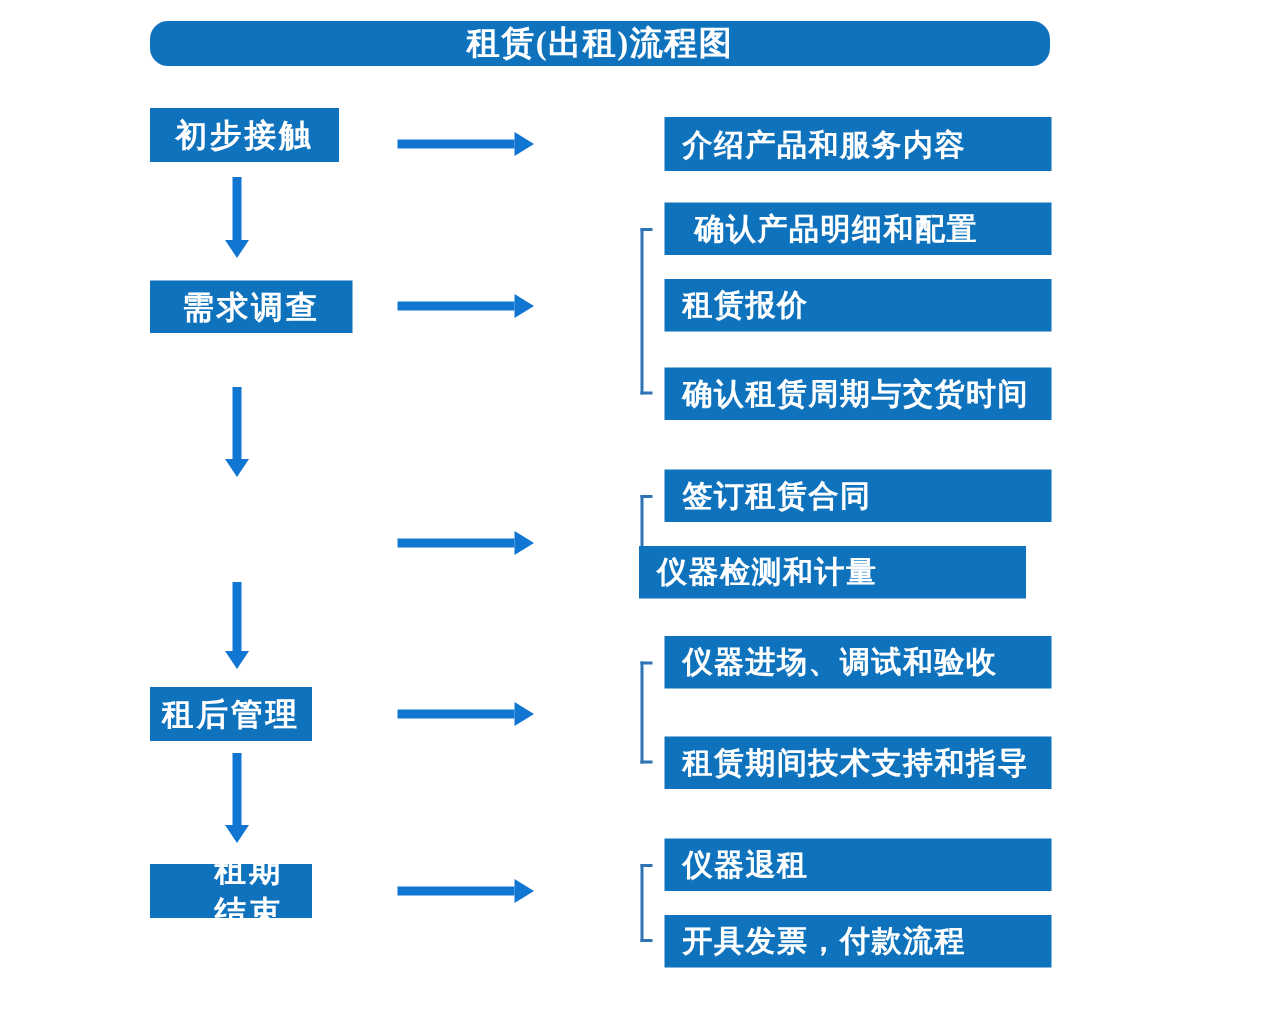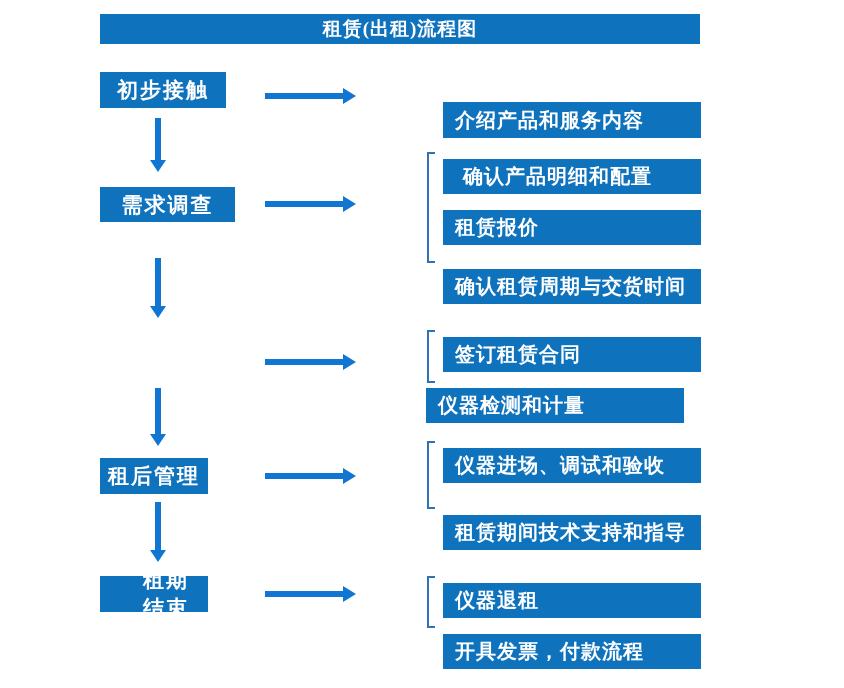--- a/index.html
+++ b/index.html
@@ -15,34 +15,34 @@
     position: absolute;
     background: #0e72bd;
     color: #ffffff;
     font-weight: bold;
     display: flex;
     align-items: center;
     box-sizing: border-box;
   }
   .titlebar {
     justify-content: center;
-    font-size: 19px;
+    font-size: 22px;
     letter-spacing: 1px;
+    border-radius: 12px;
   }
   .stepbox {
     justify-content: center;
     font-size: 21px;
     letter-spacing: 2px;
   }
   .detailbox {
     justify-content: flex-start;
     padding-left: 12px;
     font-size: 20px;
     letter-spacing: 1px;
-    margin-top: 24px;
   }
   .harrow { position: absolute; width: 91px; height: 16px; }
   .harrow .shaft { position: absolute; left: 0; top: 5px; width: 78px; height: 6px; background: #1176d2; }
   .harrow .head {
     position: absolute; right: 0; top: 0; width: 0; height: 0;
     border-top: 8px solid transparent; border-bottom: 8px solid transparent;
     border-left: 13px solid #1176d2;
   }
   .varrow { position: absolute; width: 16px; }
   .varrow .shaft { position: absolute; left: 5px; top: 0; width: 6px; background: #1176d2; }

